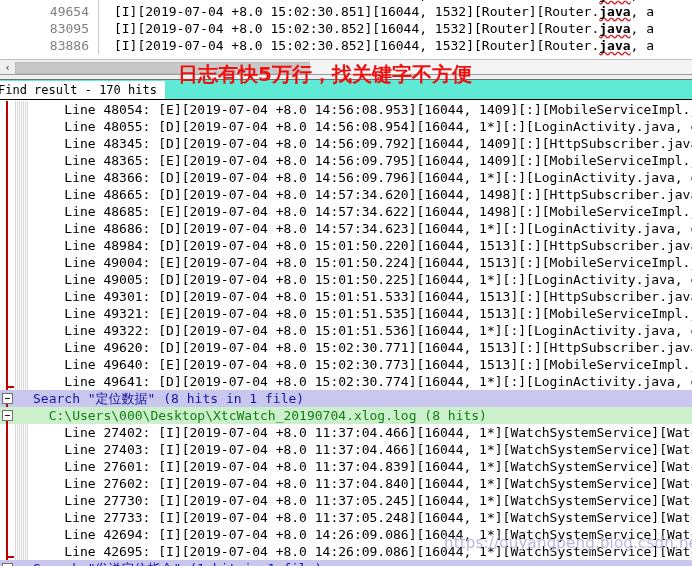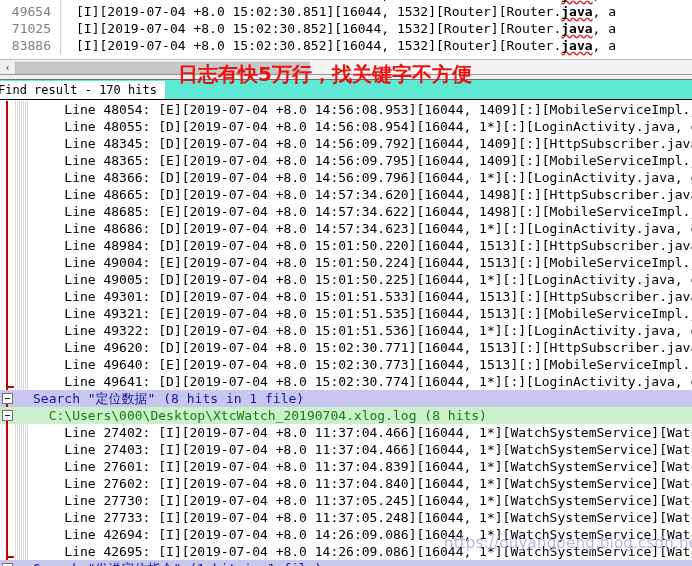--- a/index.html
+++ b/index.html
@@ -24,20 +24,21 @@
     height: 59px;
     background: #ffffff;
     overflow: hidden;
   }
   .ed-row {
     height: 17px;
     line-height: 17px;
     white-space: pre;
     font-size: 13px;
     display: flex;
+    justify-content: center;
   }
   .ed-lineno {
     width: 60px;
     min-width: 60px;
     text-align: right;
     padding-right: 9px;
     box-sizing: border-box;
     color: #808080;
     background: #ffffff;
     font-size: 13px;
@@ -254,21 +255,21 @@
     <span class="ed-lineno">49653</span>
     <span class="ed-gutterline"></span>
     <span class="ed-text"><span>[I][2019-07-04 +8.0 15:02:30.850][16044, 1532][Router][Router.</span><span class="squig">java</span><span>, a</span></span>
   </div>
   <div class="ed-row">
     <span class="ed-lineno">49654</span>
     <span class="ed-gutterline"></span>
     <span class="ed-text"><span>[I][2019-07-04 +8.0 15:02:30.851][16044, 1532][Router][Router.</span><span class="squig">java</span><span>, a</span></span>
   </div>
   <div class="ed-row">
-    <span class="ed-lineno">71025</span>
+    <span class="ed-lineno">83095</span>
     <span class="ed-gutterline"></span>
     <span class="ed-text"><span>[I][2019-07-04 +8.0 15:02:30.852][16044, 1532][Router][Router.</span><span class="squig">java</span><span>, a</span></span>
   </div>
   <div class="ed-row">
     <span class="ed-lineno">83886</span>
     <span class="ed-gutterline"></span>
     <span class="ed-text"><span>[I][2019-07-04 +8.0 15:02:30.852][16044, 1532][Router][Router.</span><span class="squig">java</span><span>, a</span></span>
   </div>
 </div>
 

